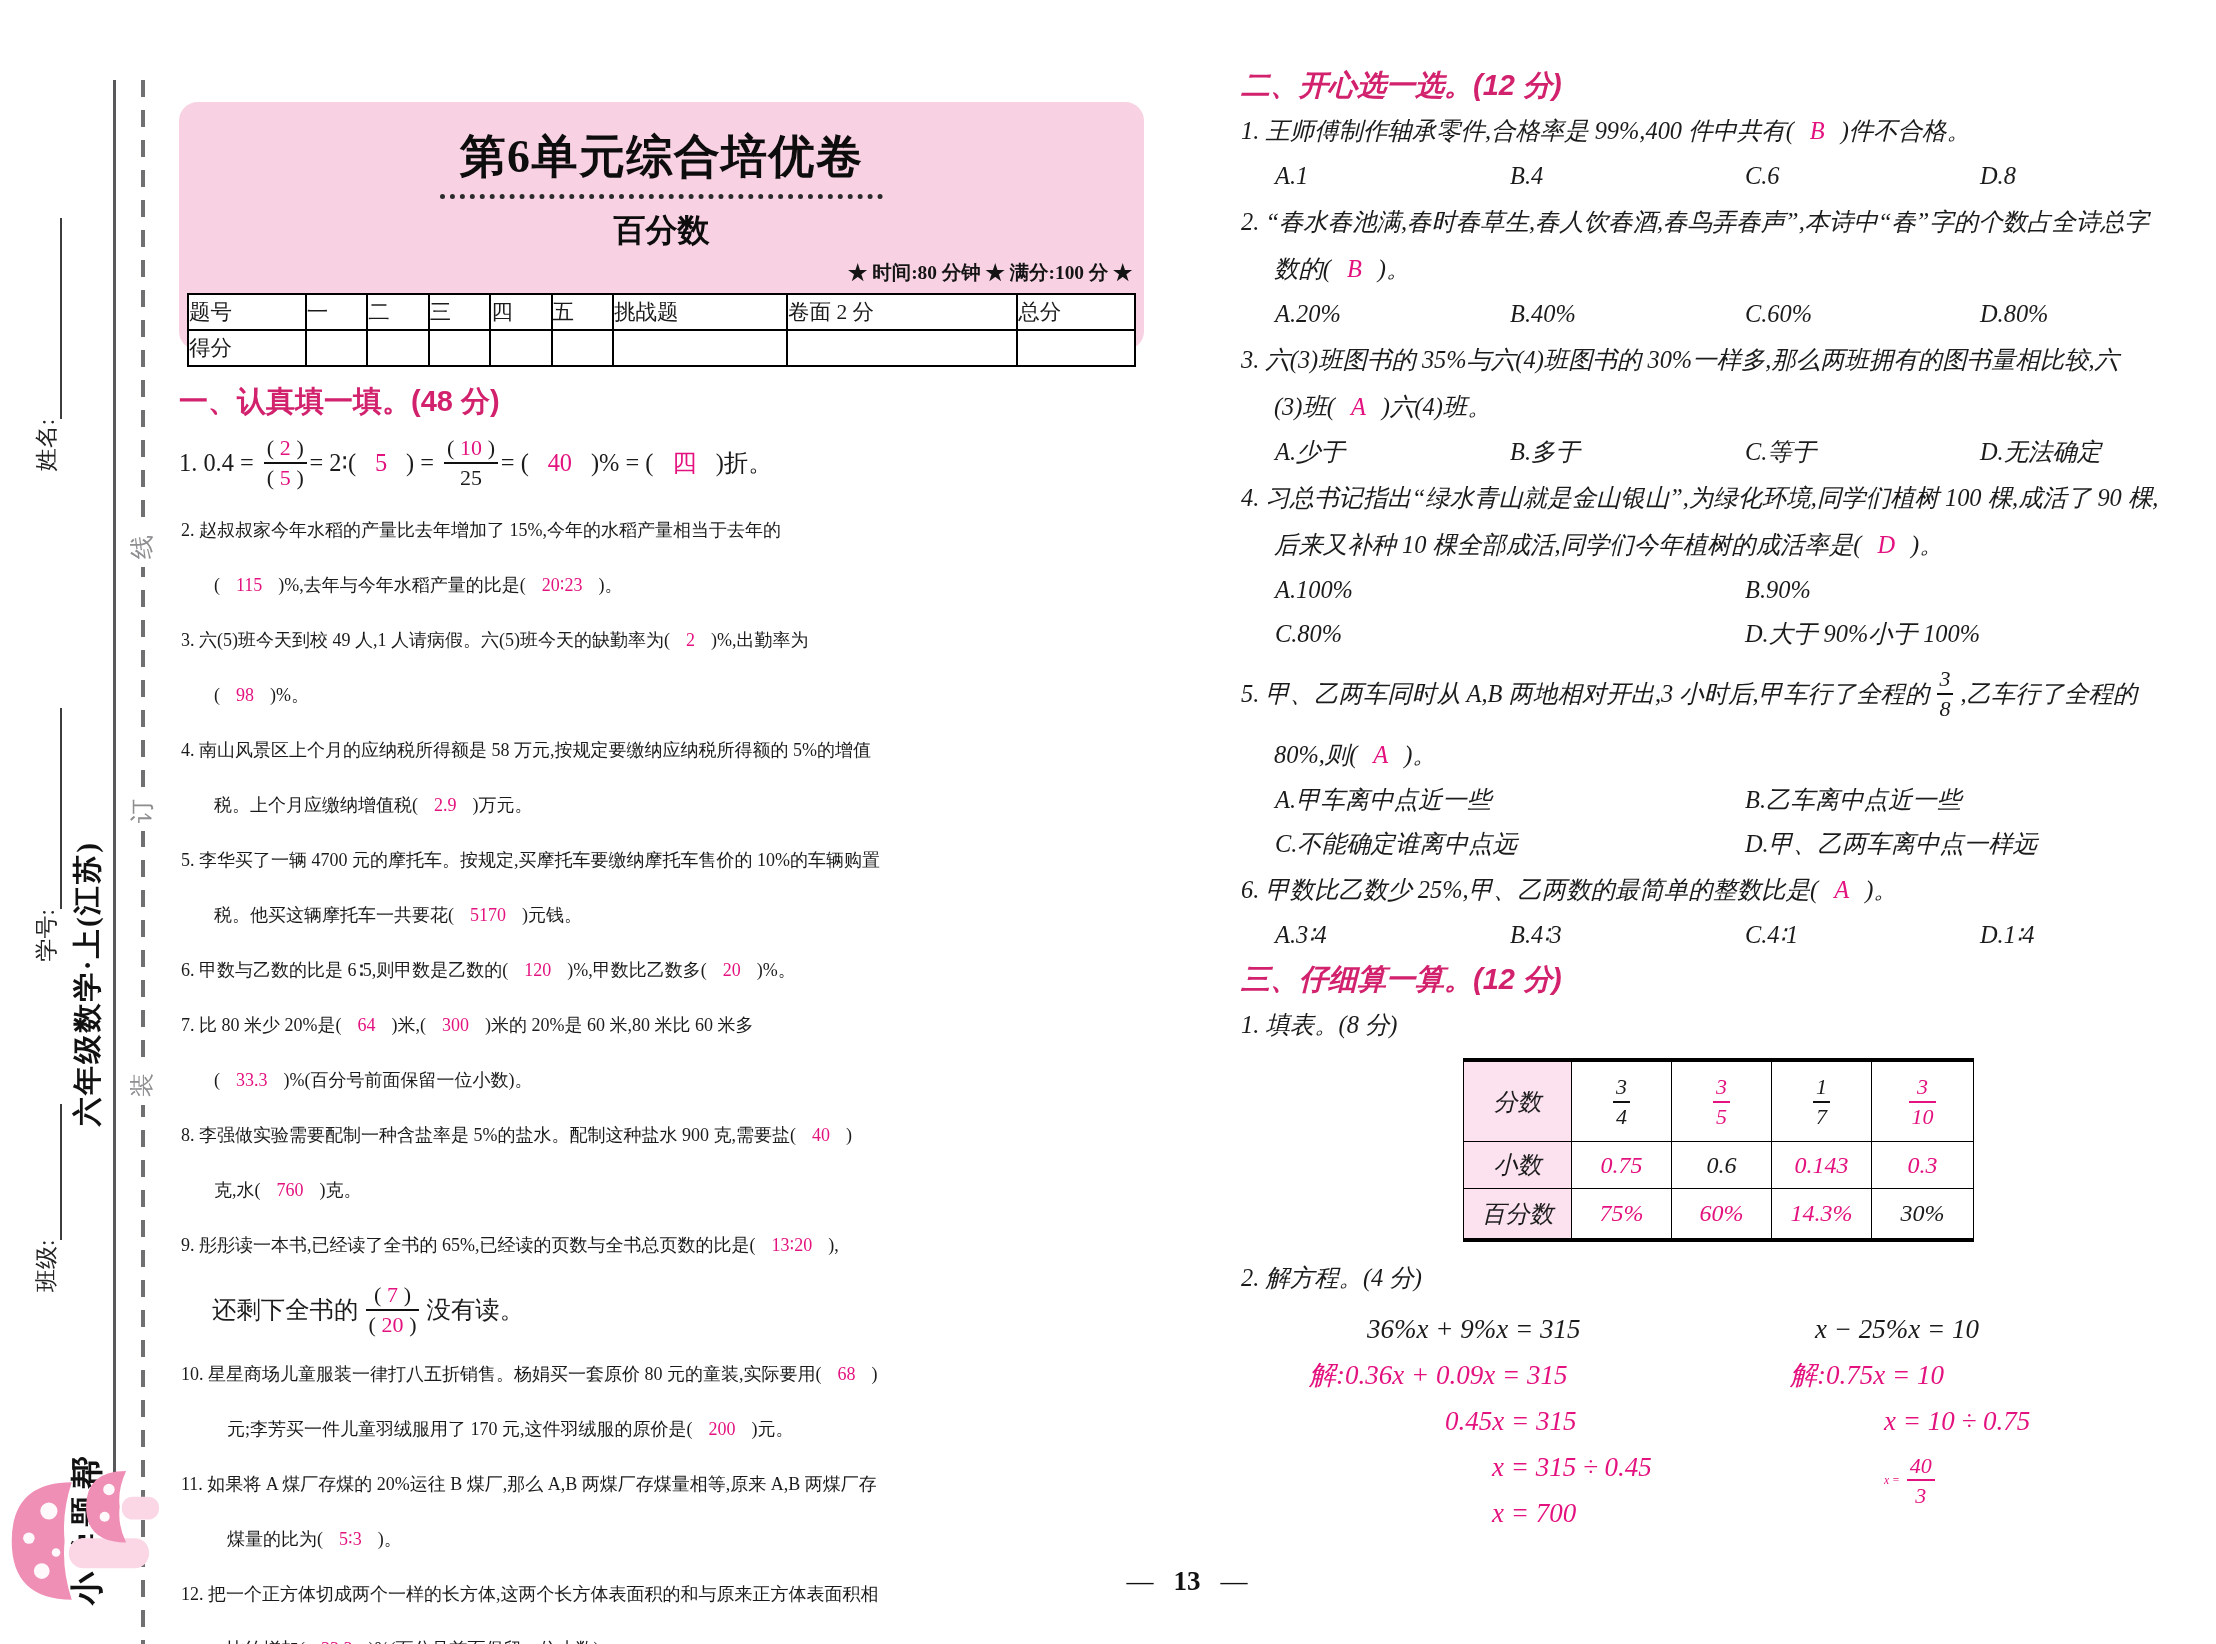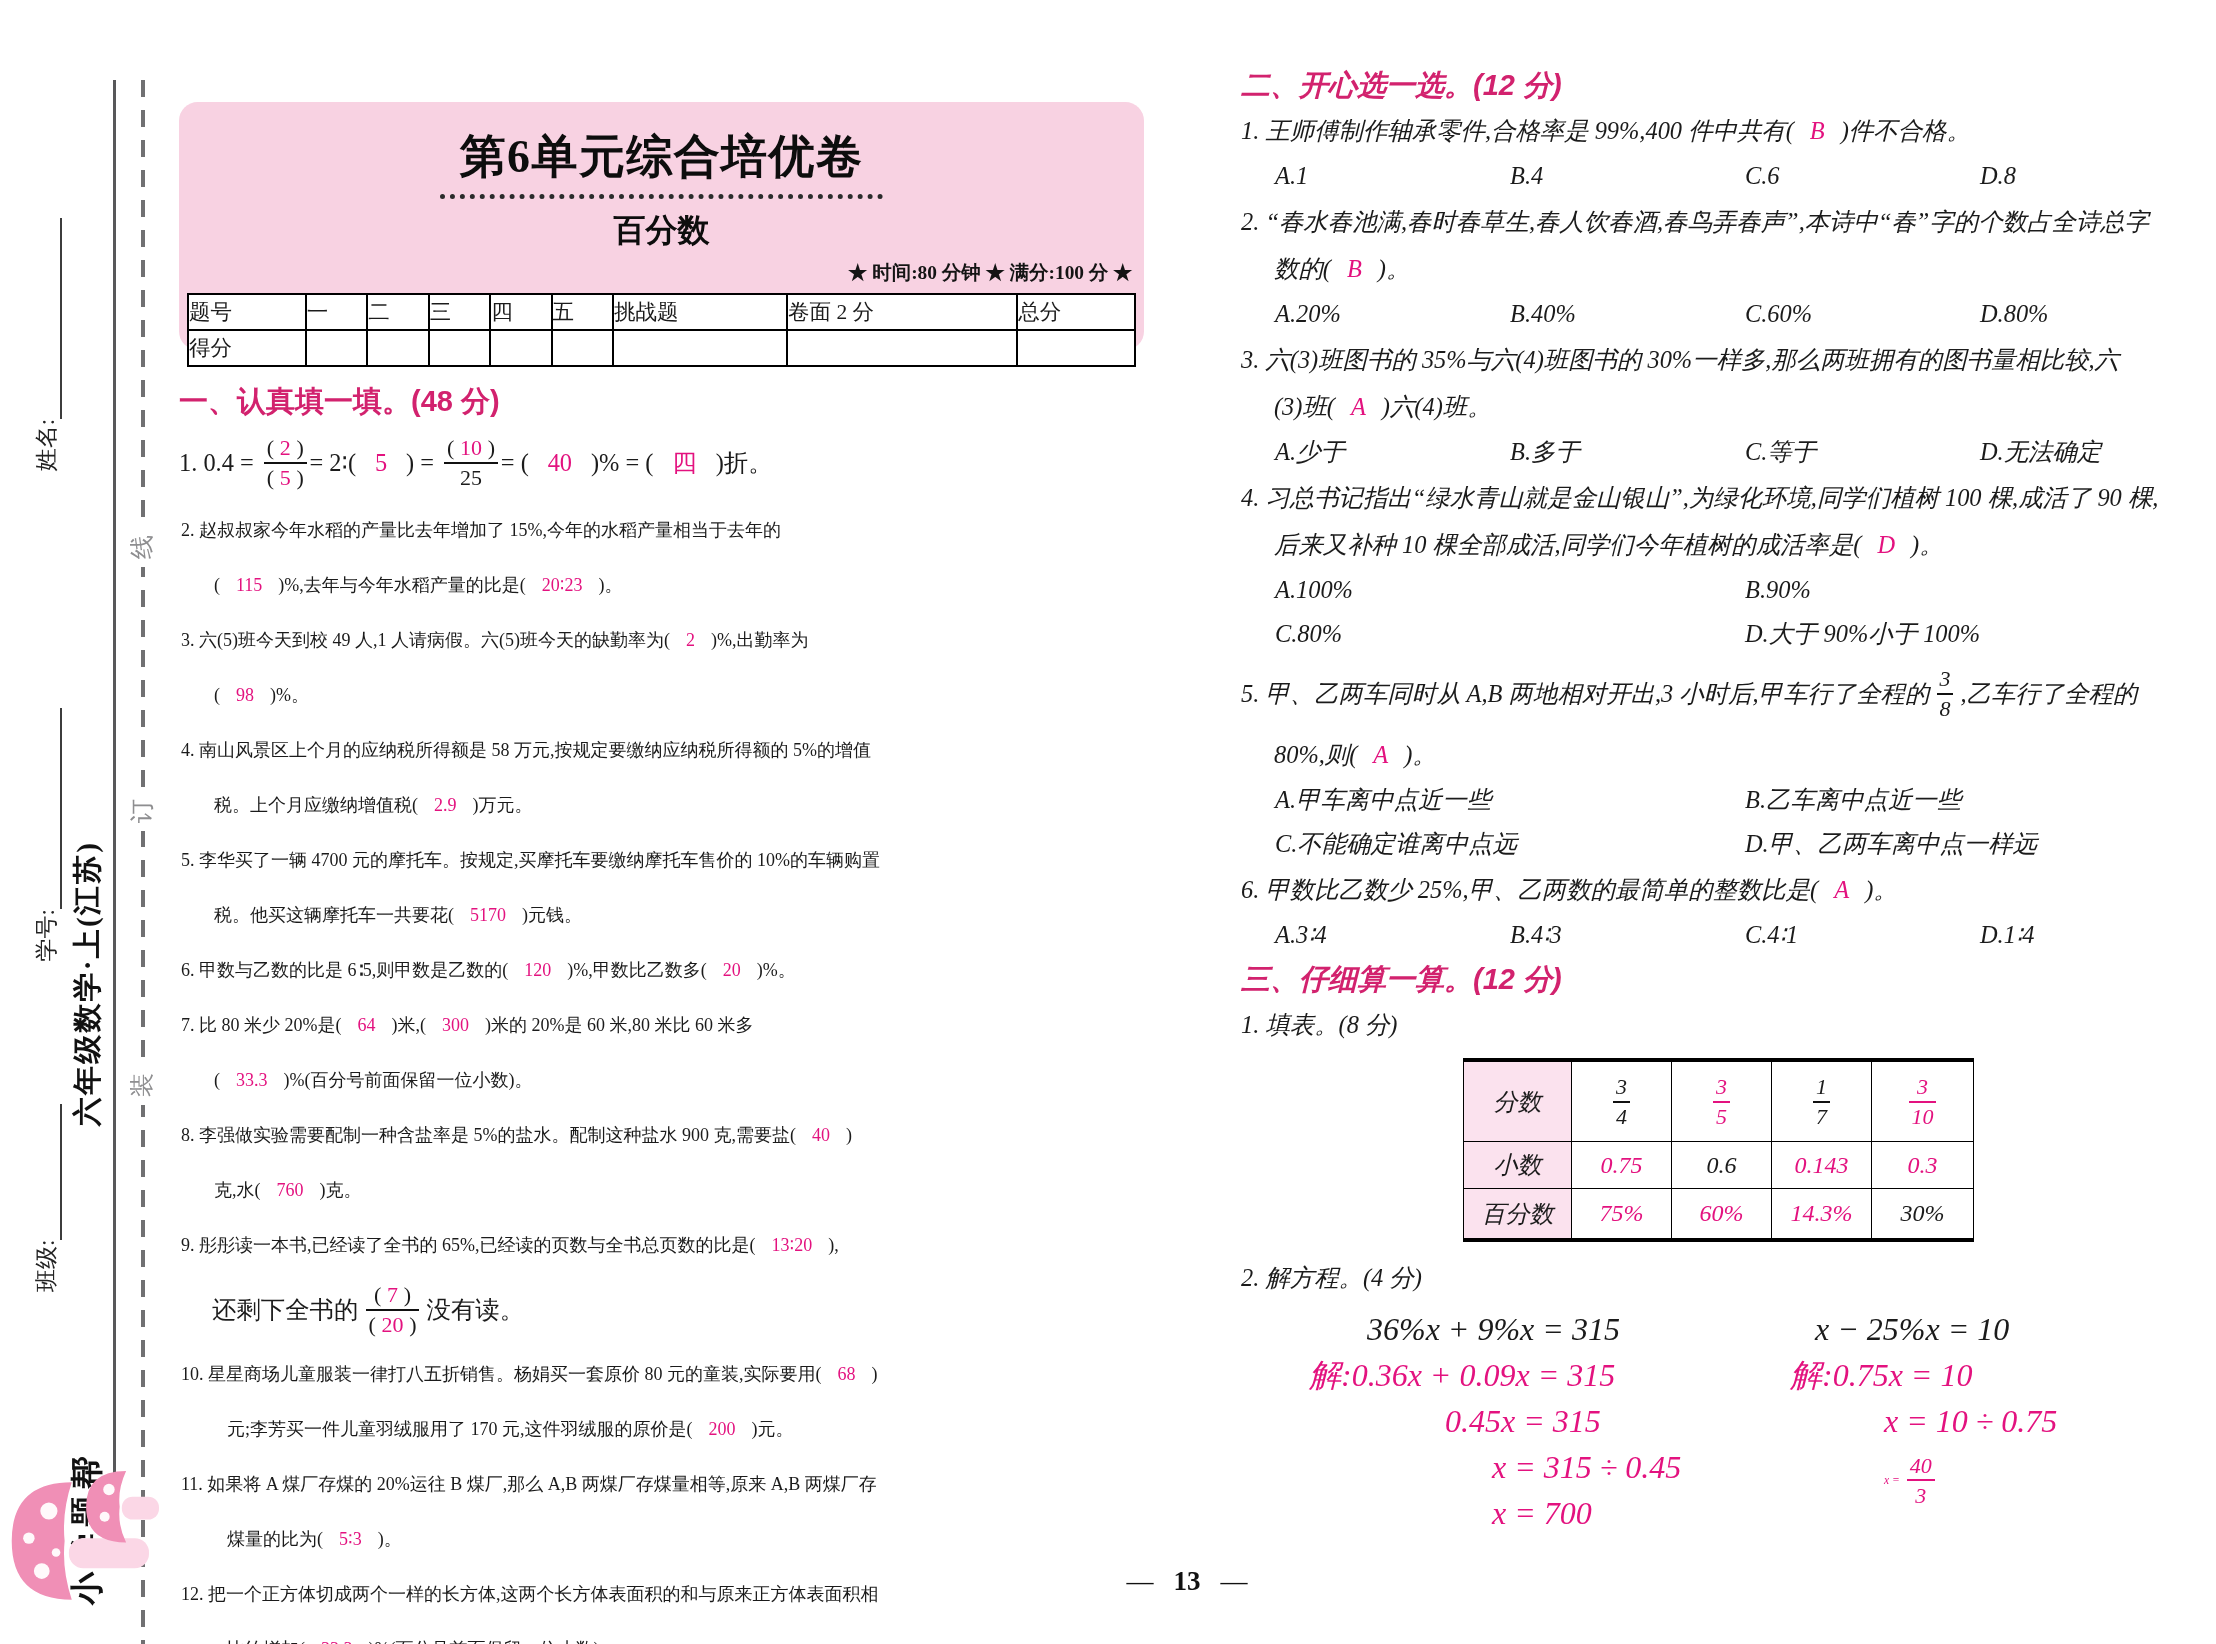--- a/index.html
+++ b/index.html
@@ -64,21 +64,21 @@
   .fill-table td{border:1.4px solid #000;text-align:center;padding:0;}
   .fill-table .r1 td{height:79px;} .fill-table .r2 td{height:46px;} .fill-table .r3 td{height:49px;}
   .hcell{background:#fbe2ee;}
   .pk{color:#e3127f;}
   .tfrac{margin:0;}
   .fpink{color:#e3127f;} .fpink .fd{border-color:#e3127f;}
 
   
   .solve-wrap{display:flex;margin-top:5.7px;}
   .eqc{width:474px;}
-  .eqc p{margin:0;height:46px;line-height:46px;font-size:32px;white-space:nowrap;}
+  .eqc p{margin:0;height:46px;line-height:46px;font-size:27px;white-space:nowrap;}
   .eq-pink{color:#e3127f;}
   .eqf{display:flex;align-items:center;height:72px;}
   .pl1{padding-left:126px;} .pl2{padding-left:68px;} .pl3{padding-left:204px;} .pl4{padding-left:251px;}
   .pr1{padding-left:100px;} .pr2{padding-left:75px;} .pr3{padding-left:169px;}
 
   .pgnum{position:absolute;left:179px;top:1566px;width:2016px;text-align:center;font-size:27px;color:#111;}
   .pgnum .num{font-weight:bold;margin:0 20px;}
 </style>
 </head>
 <body>

